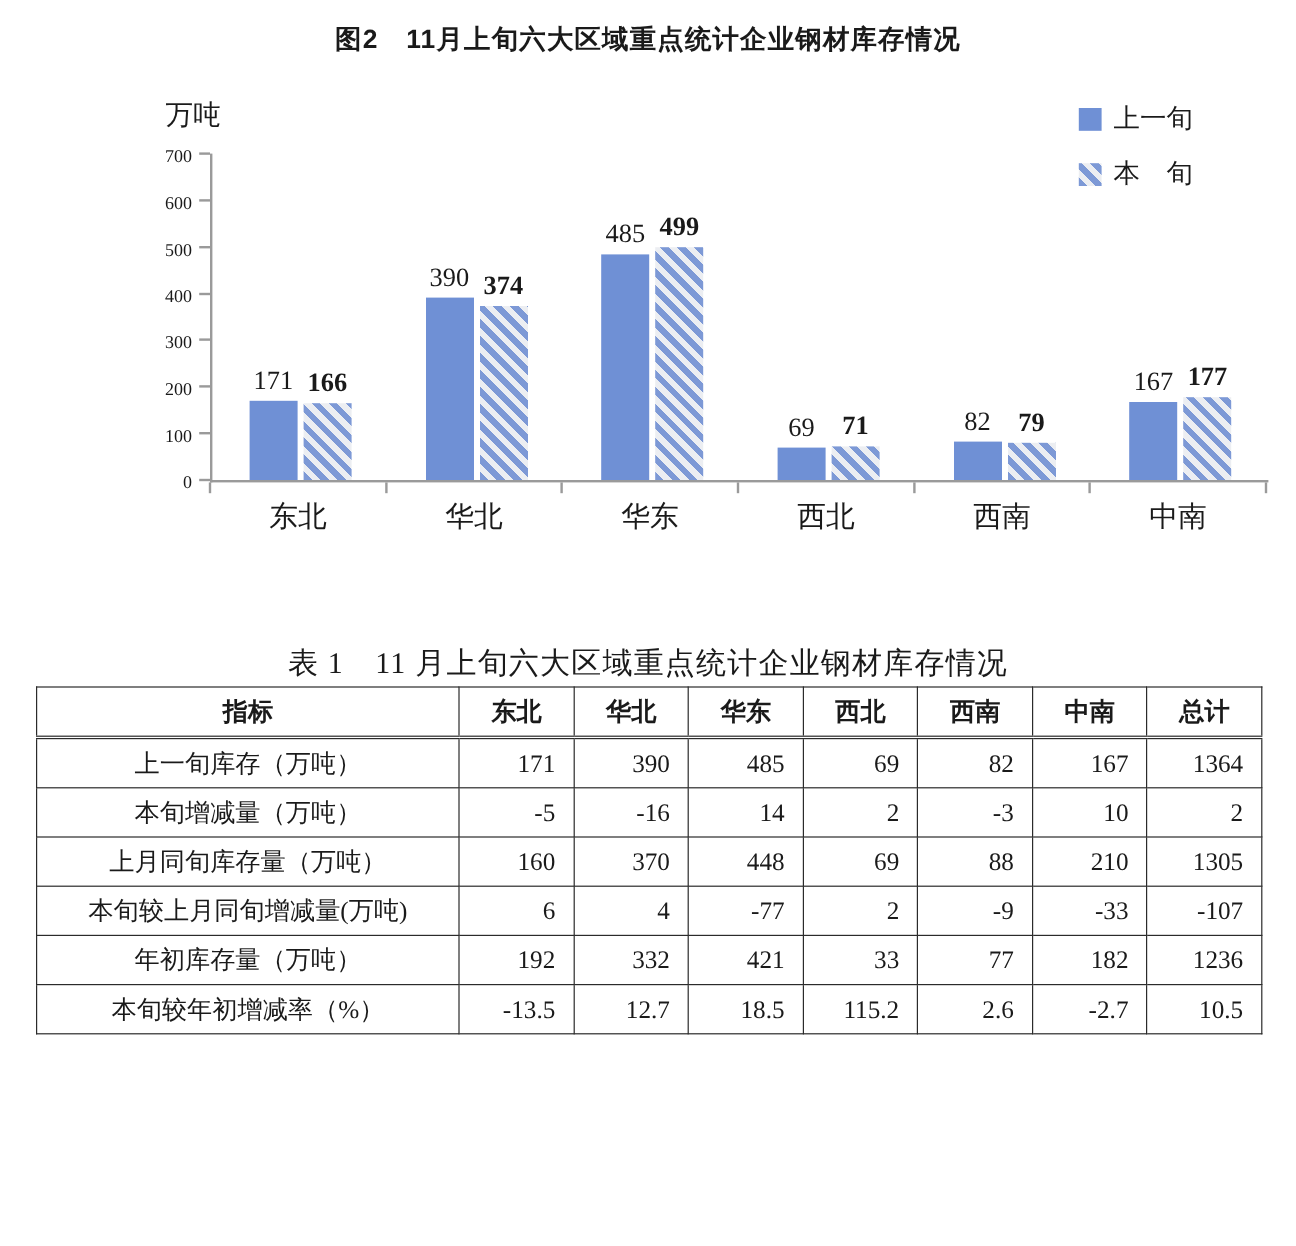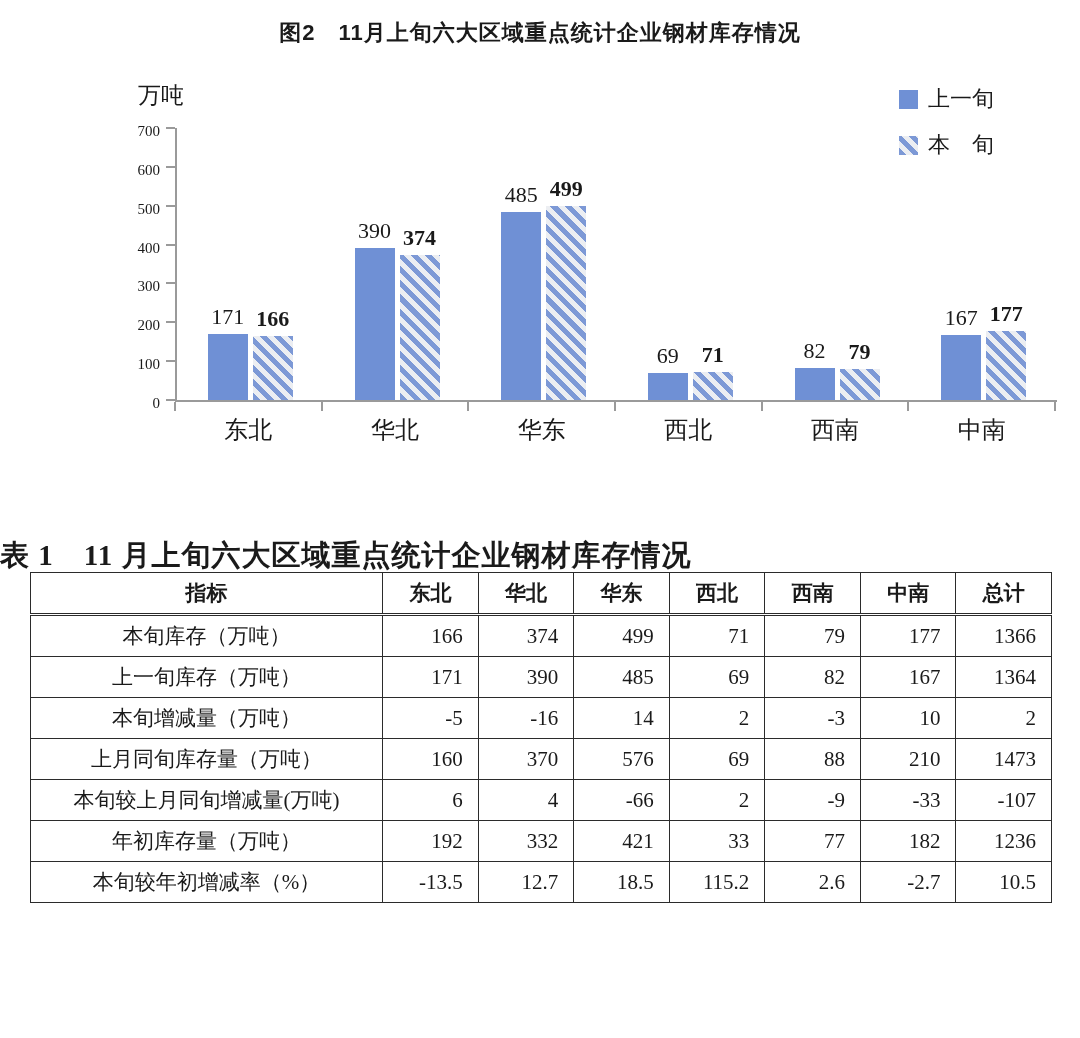--- a/index.html
+++ b/index.html
@@ -34,22 +34,22 @@
   .bar.hatch{background:repeating-linear-gradient(45deg,#7d99d6 0 5px,#eceef2 5px 10px);}
   .val{font-size:22px;line-height:1;margin-bottom:6px;white-space:nowrap;}
   .val.s2{font-weight:bold;}
 
   .x-ticks{position:absolute;left:175px;top:402px;width:880px;height:9px;}
   .x-ticks .xmark{position:absolute;width:2px;height:9px;background:#9a9a9a;}
   .x-labels{position:absolute;left:175px;top:414px;width:880px;display:flex;}
   .x-labels .xlabel{flex:1;text-align:center;font-size:24px;}
 
   
-  .table-title{position:absolute;left:0;top:536px;width:100%;
-    font-size:29px;font-weight:bold;letter-spacing:1px;}
+  .table-title{position:absolute;left:0;top:536px;width:100%;text-align:center;
+    font-size:25px;font-weight:normal;letter-spacing:1px;}
   .tbl-wrap{position:absolute;left:30px;top:572px;width:1022px;}
   table{width:100%;border-collapse:collapse;table-layout:fixed;font-size:21px;}
   th,td{border:1px solid #2b2b2b;padding:6px 2px;height:27px;overflow:hidden;white-space:nowrap;}
   thead th{font-weight:bold;text-align:center;border-bottom:3px double #2b2b2b;}
   td.label{text-align:center;}
   td.num{text-align:right;padding-right:15px;}
   col.c-ind{width:34.5%;}
 </style>
 </head>
 <body>
@@ -191,30 +191,20 @@
           <th>华北</th>
           <th>华东</th>
           <th>西北</th>
           <th>西南</th>
           <th>中南</th>
           <th>总计</th>
         </tr>
       </thead>
     <tbody>
         <tr>
-          <td class="label">本旬库存（万吨）</td>
-          <td class="num">166</td>
-          <td class="num">374</td>
-          <td class="num">499</td>
-          <td class="num">71</td>
-          <td class="num">79</td>
-          <td class="num">177</td>
-          <td class="num">1366</td>
-        </tr>
-        <tr>
           <td class="label">上一旬库存（万吨）</td>
           <td class="num">171</td>
           <td class="num">390</td>
           <td class="num">485</td>
           <td class="num">69</td>
           <td class="num">82</td>
           <td class="num">167</td>
           <td class="num">1364</td>
         </tr>
         <tr>
@@ -224,31 +214,31 @@
           <td class="num">14</td>
           <td class="num">2</td>
           <td class="num">-3</td>
           <td class="num">10</td>
           <td class="num">2</td>
         </tr>
         <tr>
           <td class="label">上月同旬库存量（万吨）</td>
           <td class="num">160</td>
           <td class="num">370</td>
-          <td class="num">576</td>
+          <td class="num">448</td>
           <td class="num">69</td>
           <td class="num">88</td>
           <td class="num">210</td>
-          <td class="num">1473</td>
+          <td class="num">1305</td>
         </tr>
         <tr>
           <td class="label">本旬较上月同旬增减量(万吨)</td>
           <td class="num">6</td>
           <td class="num">4</td>
-          <td class="num">-66</td>
+          <td class="num">-77</td>
           <td class="num">2</td>
           <td class="num">-9</td>
           <td class="num">-33</td>
           <td class="num">-107</td>
         </tr>
         <tr>
           <td class="label">年初库存量（万吨）</td>
           <td class="num">192</td>
           <td class="num">332</td>
           <td class="num">421</td>

